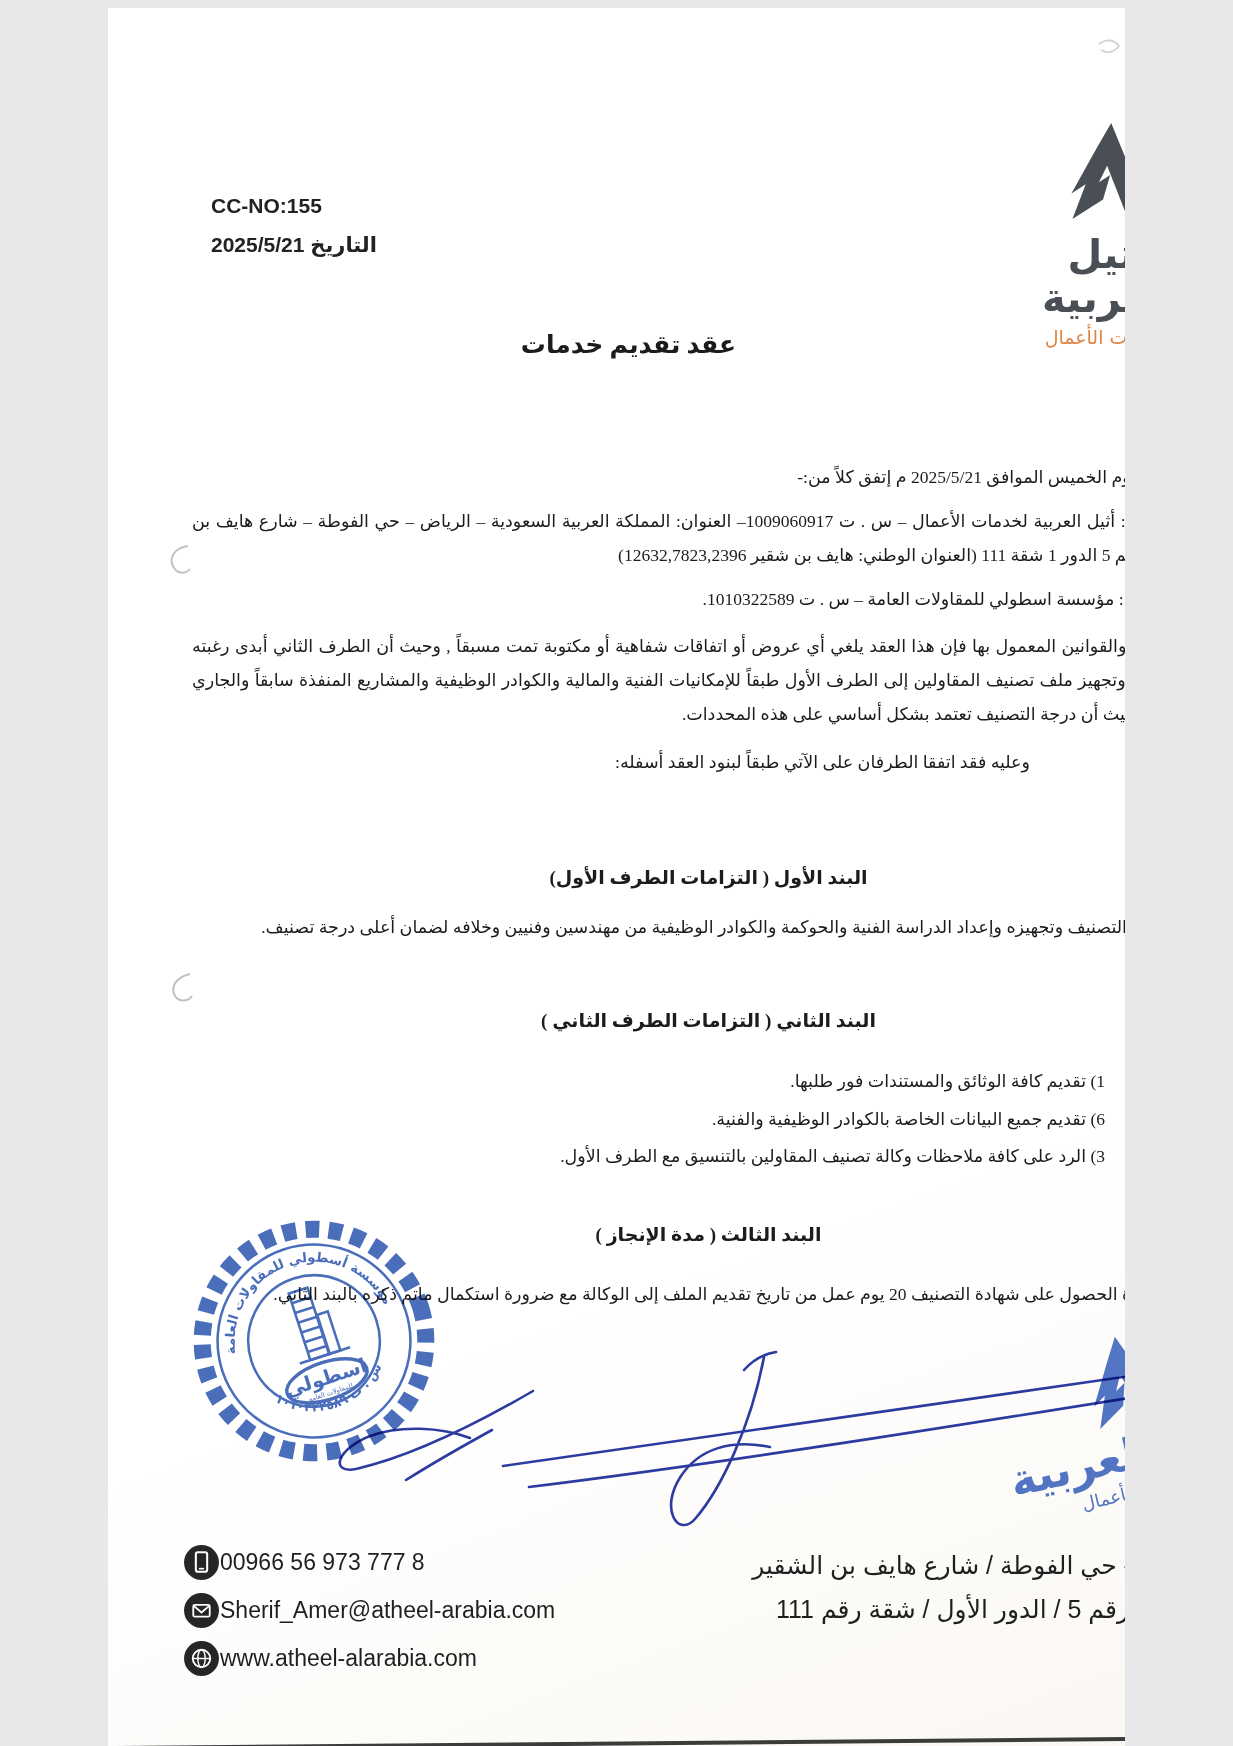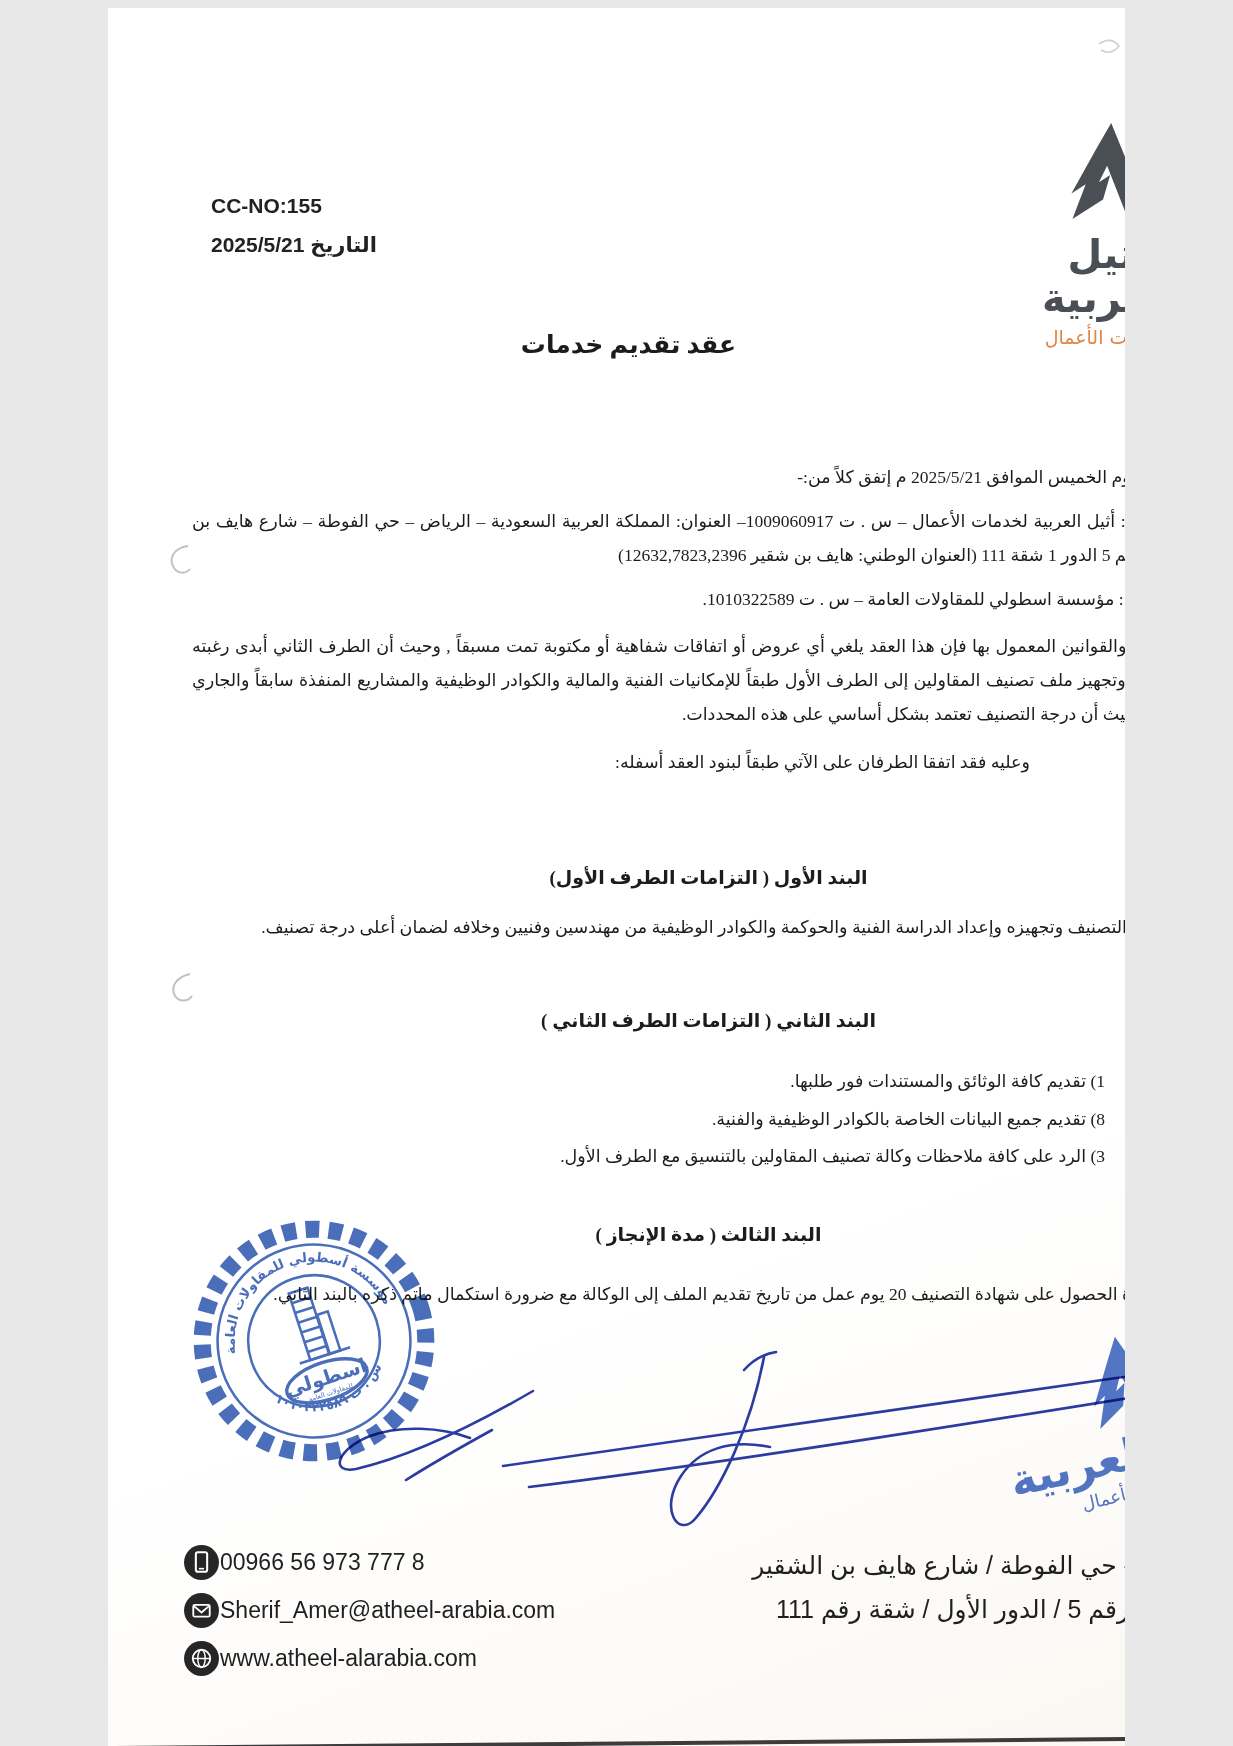--- a/index.html
+++ b/index.html
@@ -99,21 +99,21 @@
 
     <p class="p-muqaddima justify">طبقاً للأنظمة والقوانين المعمول بها فإن هذا العقد يلغي أي عروض أو اتفاقات شفاهية أو مكتوبة تمت مسبقاً , وحيث أن الطرف الثاني أبدى رغبته بإسناد وإعداد وتجهيز ملف تصنيف المقاولين إلى الطرف الأول طبقاً للإمكانيات الفنية والمالية والكوادر الوظيفية والمشاريع المنفذة سابقاً والجاري تنفيذها حالياً حيث أن درجة التصنيف تعتمد بشكل أساسي على هذه المحددات.</p>
     <p class="agree-line">وعليه فقد اتفقا الطرفان على الآتي طبقاً لبنود العقد أسفله:</p>
 
     <h2 class="h-band1">البند الأول ( التزامات الطرف الأول)</h2>
     <p class="p-band1 justify">5) إعداد ملف التصنيف وتجهيزه وإعداد الدراسة الفنية والحوكمة والكوادر الوظيفية من مهندسين وفنيين وخلافه لضمان أعلى درجة تصنيف.</p>
 
     <h2 class="h-band2">البند الثاني ( التزامات الطرف الثاني )</h2>
     <div class="list">
       <p>1) تقديم كافة الوثائق والمستندات فور طلبها.</p>
-      <p>8) تقديم جميع البيانات الخاصة بالكوادر الوظيفية والفنية.</p>
+      <p>6) تقديم جميع البيانات الخاصة بالكوادر الوظيفية والفنية.</p>
       <p>3) الرد على كافة ملاحظات وكالة تصنيف المقاولين بالتنسيق مع الطرف الأول.</p>
     </div>
 
     <h2 class="h-band3">البند الثالث ( مدة الإنجاز )</h2>
     <p class="p-band3">- مدة الحصول على شهادة التصنيف 20 يوم عمل من تاريخ تقديم الملف إلى الوكالة مع ضرورة استكمال ماتم ذكره بالبند الثاني.</p>
   </main>
 
   <div class="stamp-round">
     <svg viewBox="0 0 300 300">
       <g stroke="#3d63b6" fill="none">

